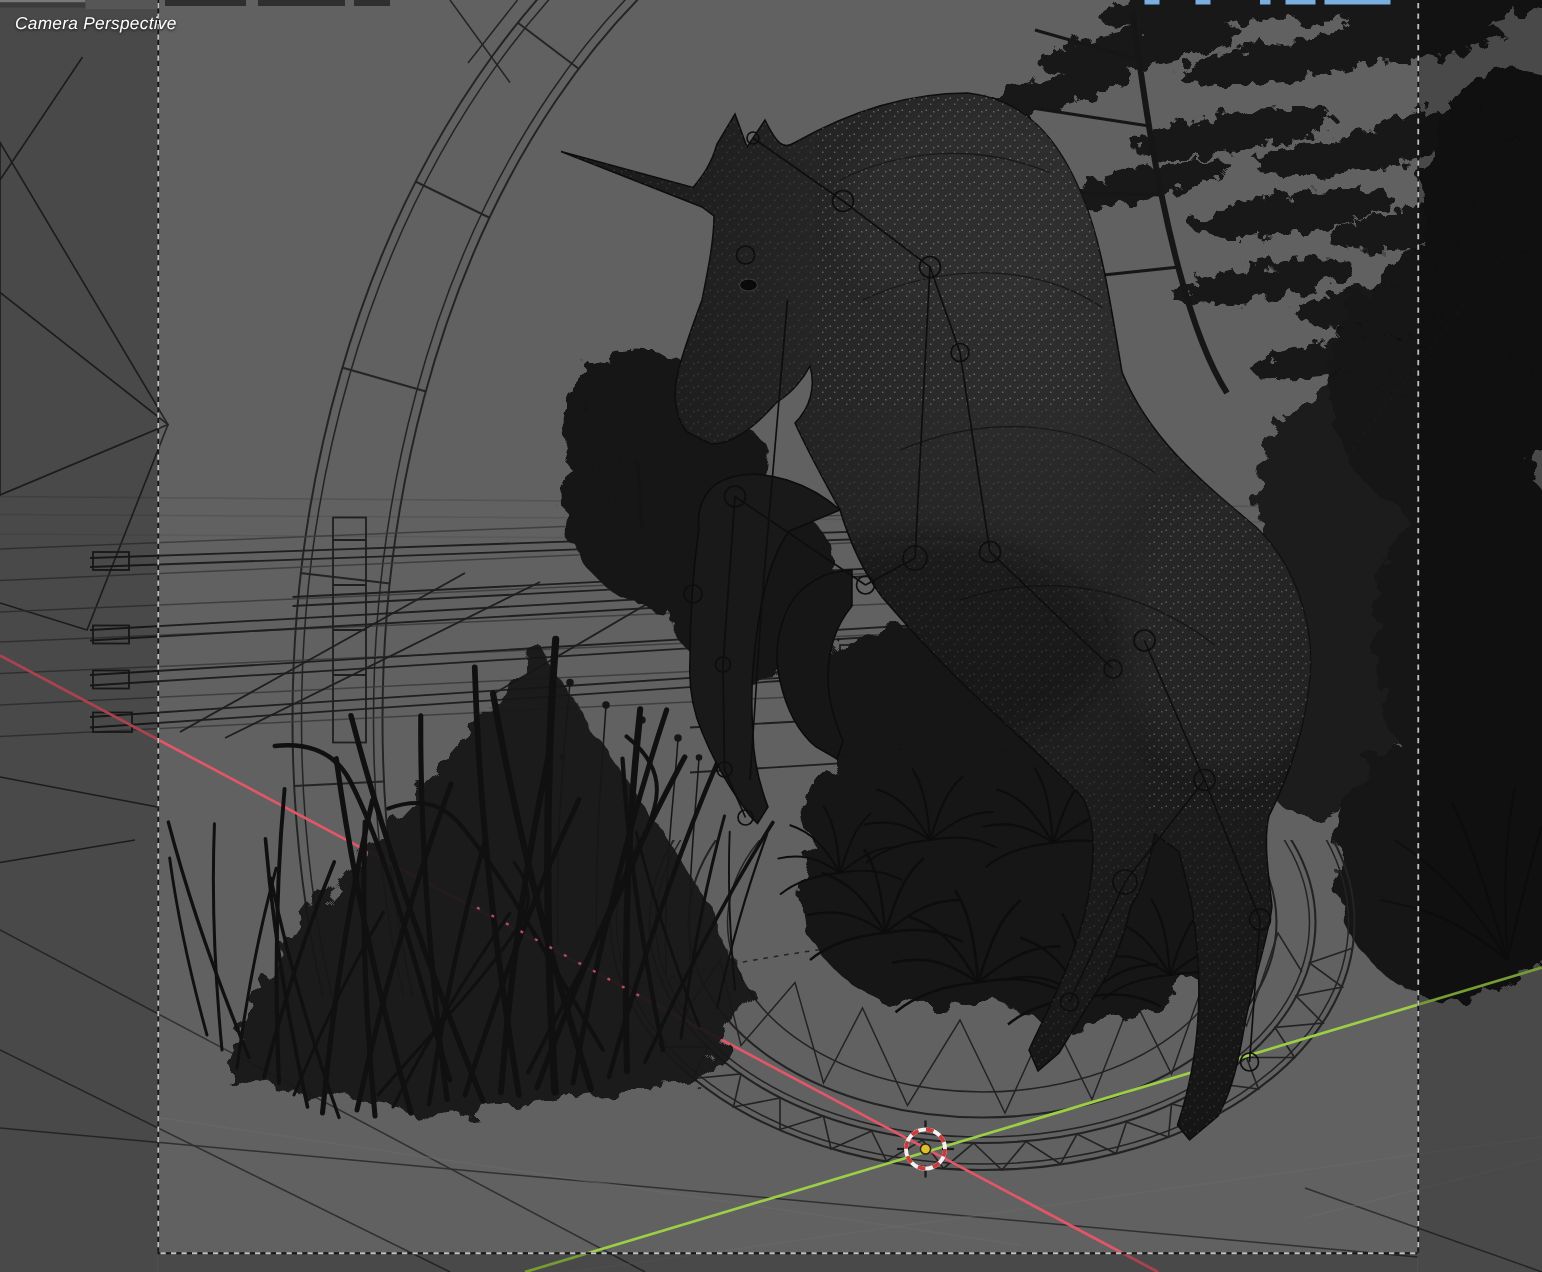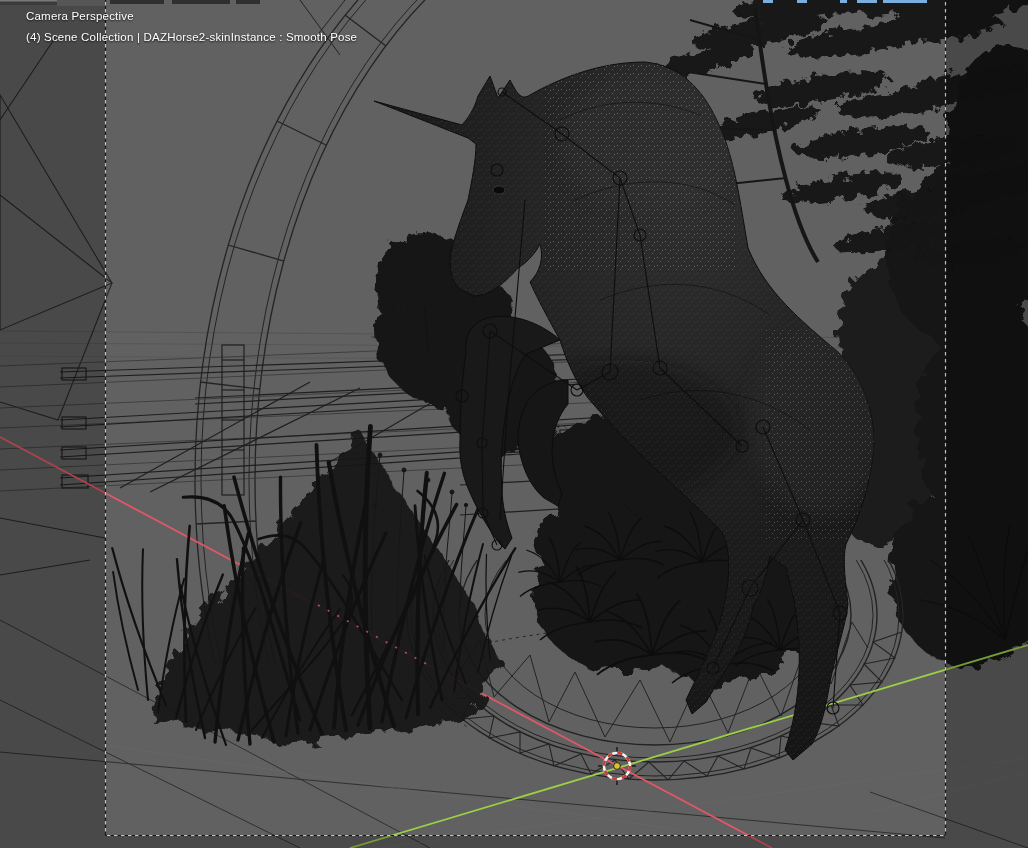--- a/index.html
+++ b/index.html
@@ -1,20 +1,20 @@
 <!DOCTYPE html>
 <html><head>
 <meta charset="utf-8">
 <style>
   html,body{margin:0;padding:0;background:#2b2b2b;}
   #stage{position:relative;width:1028px;height:848px;overflow:hidden;
          font-family:"Liberation Sans","DejaVu Sans",sans-serif;background:#616161;}
   #scene{position:absolute;left:0;top:0;}
-  .hud-label{position:absolute;left:26px;color:#ffffff;font-size:11.5px;line-height:14px;
-             text-shadow:0 1px 2px rgba(0,0,0,.8);letter-spacing:.2px;white-space:pre;}
+  .hud-label{position:absolute;left:10px;color:#ffffff;font-size:11.5px;line-height:14px;
+             text-shadow:0 1px 2px rgba(0,0,0,.8);letter-spacing:.2px;white-space:pre;font-style:italic;}
   #view-name{top:9px;}
   #active-ctx{top:30px;}
 </style>
 </head>
 <body>
 
 <div id="stage">
 <svg id="scene" width="1028" height="848" viewBox="0 0 1028 848">
   <defs>
     <filter id="rough" x="-20%" y="-20%" width="140%" height="140%">
@@ -391,14 +391,13 @@
   <g fill="#7aaede">
     <rect x="763" y="0" width="10" height="3"></rect>
         <rect x="797" y="0" width="10" height="3"></rect>
     <rect x="840" y="0" width="7" height="3"></rect>
         <rect x="857" y="0" width="20" height="3"></rect>
     <rect x="883" y="0" width="44" height="3"></rect>
   </g>
 </svg>
 
 <div id="view-name" class="hud-label">Camera Perspective</div>
-<div id="active-ctx" class="hud-label">(4) Scene Collection | DAZHorse2-skinInstance : Smooth Pose</div>
 </div>
 
 </body></html>

